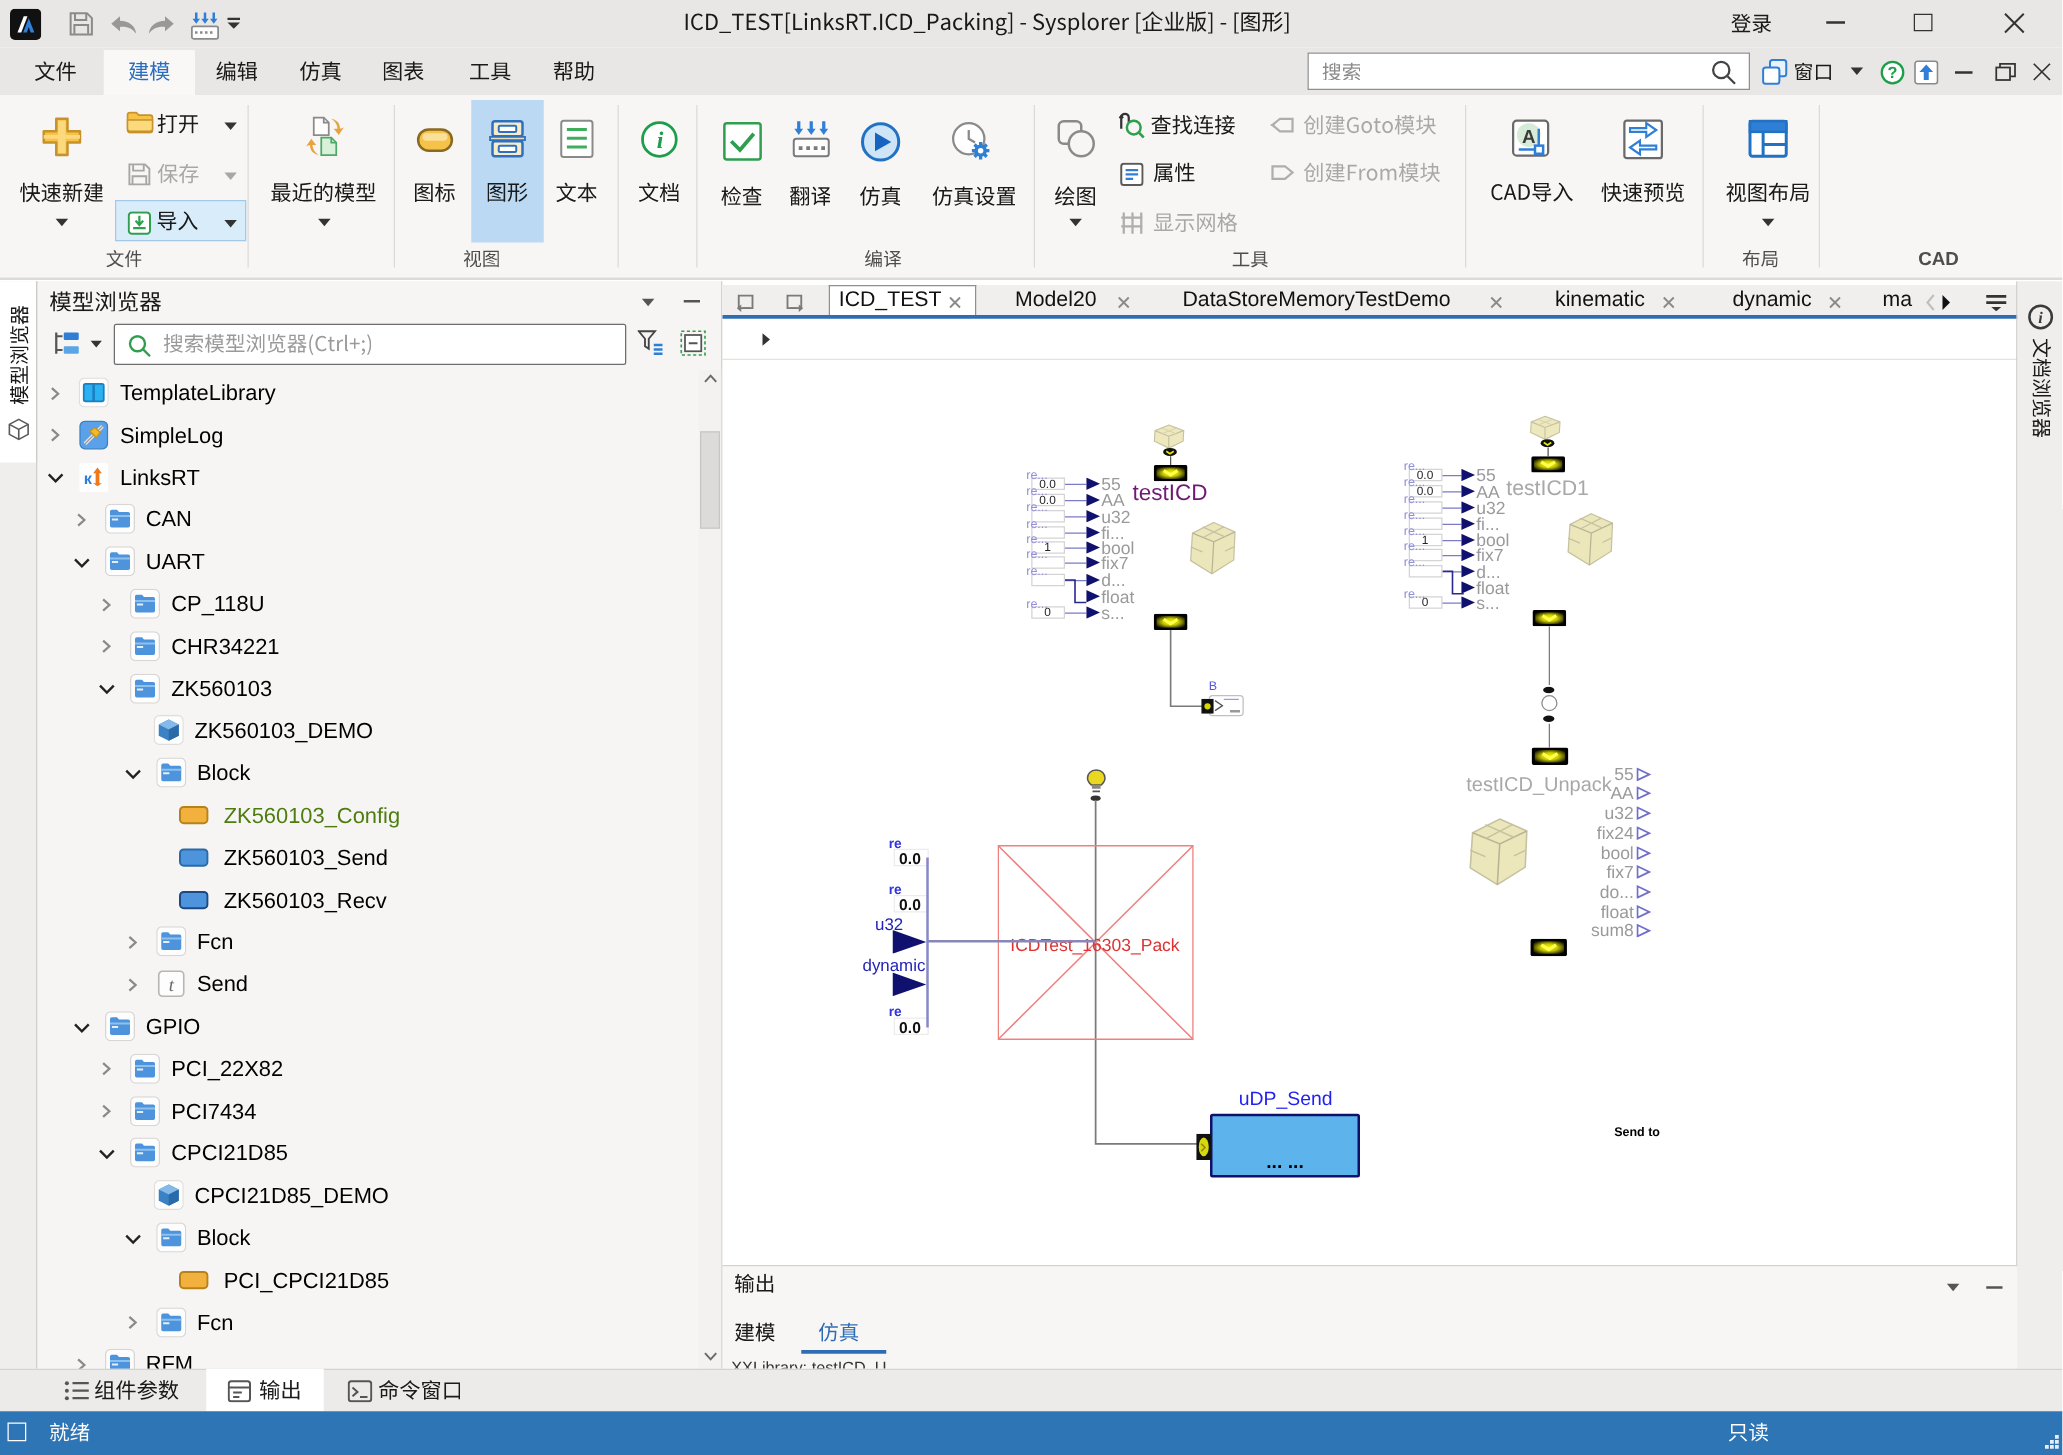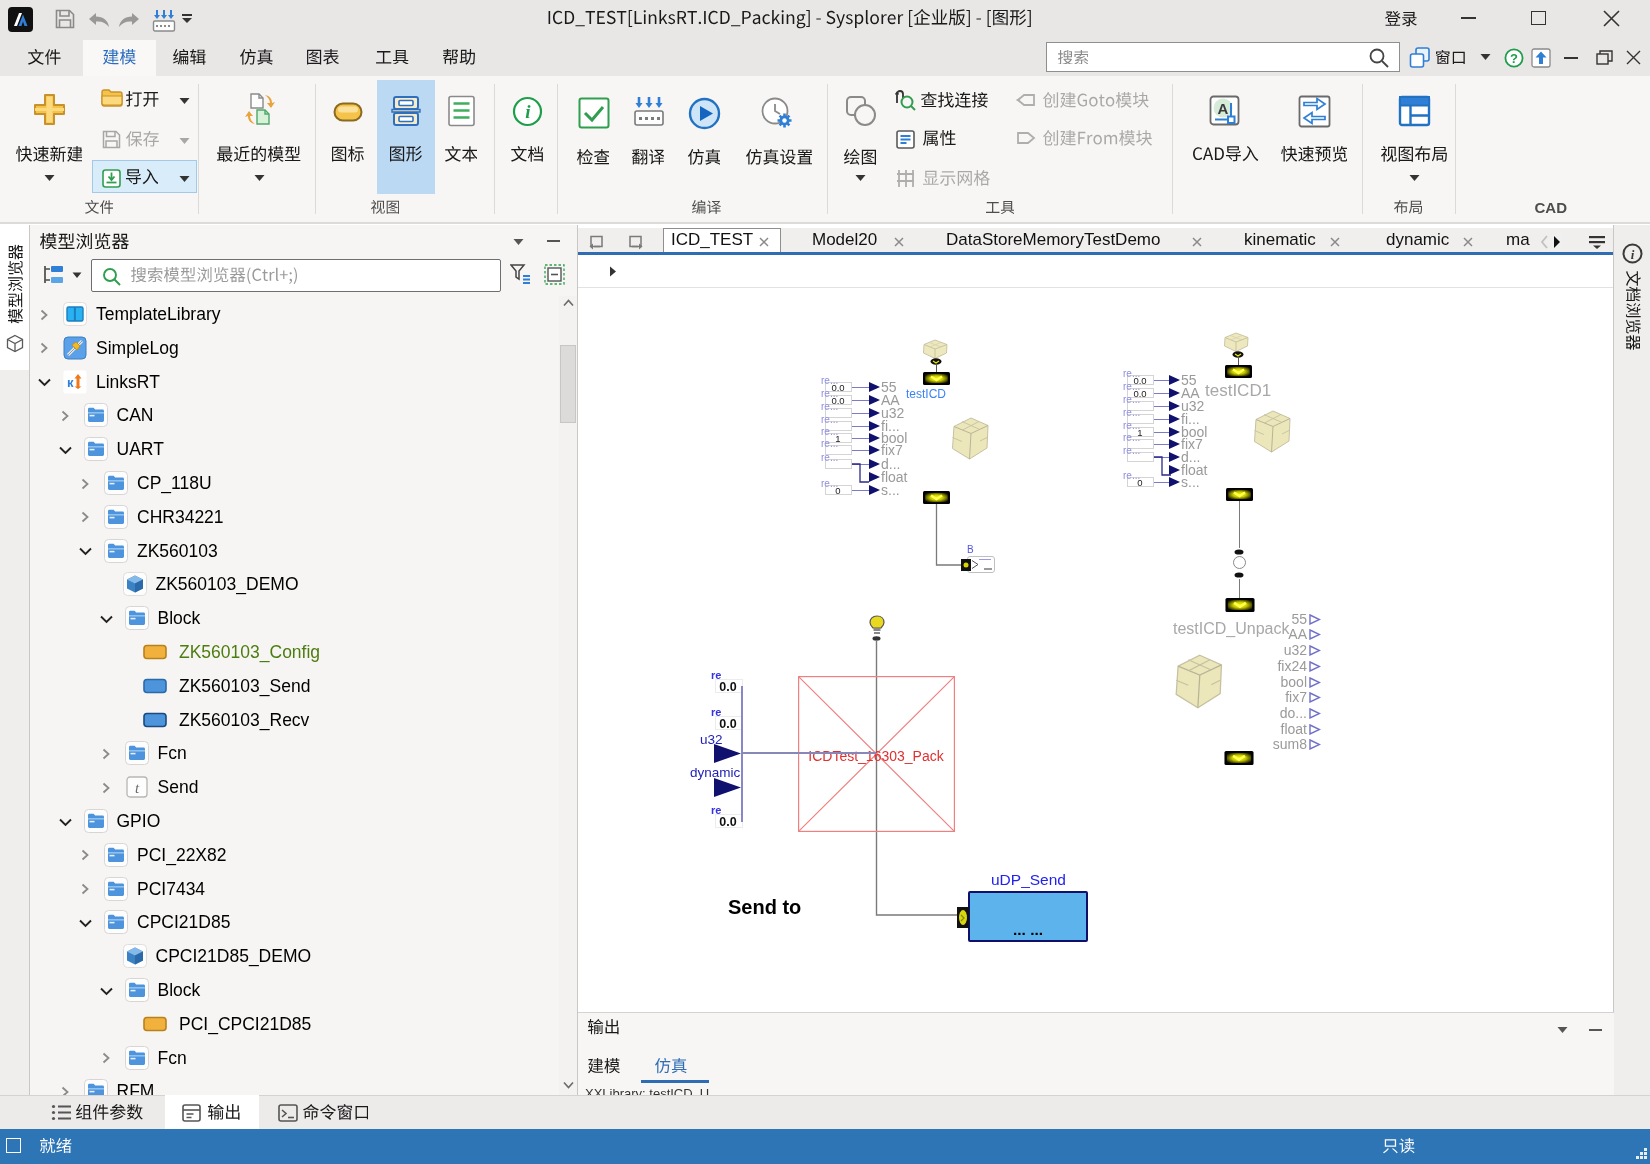--- a/index.html
+++ b/index.html
@@ -1077,21 +1077,21 @@
           <stop offset="1" stop-color="#0a0a00"></stop>
         </radialGradient>
       </defs>
       <rect x="0" y="0" width="27" height="13" rx="1.5" fill="#000"></rect>
       <rect x="2.2" y="1.8" width="22.6" height="9.4" fill="url(#barg)"></rect>
       <g fill="none" stroke="#ffff50" stroke-width="2.4">
         <path d="M8 4.5 L13.5 8 L19 4.5"></path>
       </g>
     </svg>
   </div>
-<div style="position:absolute;left:906px;top:382.0px;height:24px;line-height:24px;font-size:12px;color:#3b82f6;font-weight:400;white-space:nowrap">testICD</div>
+<div style="position:absolute;left:906px;top:382.0px;height:24px;line-height:24px;font-size:18px;color:#701a75;font-weight:400;white-space:nowrap">testICD</div>
 <div style="position:absolute;left:923.0px;top:491.0px;line-height:0">
     <svg width="27" height="13" viewBox="0 0 27 13">
       <defs>
         <radialGradient id="barg" cx="0.5" cy="0.5" r="0.62">
           <stop offset="0" stop-color="#f8f800"></stop>
           <stop offset="0.45" stop-color="#caca00"></stop>
           <stop offset="1" stop-color="#0a0a00"></stop>
         </radialGradient>
       </defs>
       <rect x="0" y="0" width="27" height="13" rx="1.5" fill="#000"></rect>
@@ -1502,21 +1502,21 @@
 <div style="position:absolute;left:690px;top:762.5px;height:19px;line-height:19px;font-size:13.5px;color:#2222b8;font-weight:400;white-space:nowrap">dynamic</div>
 <div style="position:absolute;left:714.0px;top:778.0px;line-height:0">
     <svg width="27" height="19" viewBox="0 0 27 19">
       <path d="M0 0 L27 9.5 L0 19 Z" fill="#10106e"></path>
     </svg>
   </div>
 <div style="position:absolute;left:741px;top:686px;width:2px;height:136px;background:#8888c8"></div>
 <div style="position:absolute;left:742px;top:752px;width:134px;height:2px;background:#8888b8"></div>
 <div style="position:absolute;left:991px;top:869.0px;height:22px;line-height:22px;font-size:15.5px;color:#2222f0;font-weight:400;white-space:nowrap">uDP_Send</div>
 <div style="position:absolute;left:968px;top:891px;width:120px;height:51px;background:#5db4ec;border:2px solid #10106a;border-radius:2px"></div>
-<div style="position:absolute;left:728px;top:896.0px;width:600px;height:22px;line-height:22px;font-size:20px;color:#000;font-weight:700;text-align:left;white-space:nowrap">Send to</div>
+<div style="position:absolute;left:728px;top:896.0px;width:600px;height:22px;line-height:22px;font-size:10px;color:#000;font-weight:700;text-align:right;white-space:nowrap">Send to</div>
 <div style="position:absolute;left:728px;top:919.0px;width:600px;height:22px;line-height:22px;font-size:15.5px;color:#000;font-weight:700;text-align:center;white-space:nowrap">... ...</div>
 <div style="position:absolute;left:957.0px;top:907.0px;line-height:0">
     <svg width="12" height="21" viewBox="0 0 12 21">
       <rect x="0" y="0" width="12" height="21" fill="#111"></rect>
       <ellipse cx="6" cy="10.5" rx="4" ry="7.5" fill="#d8d810"></ellipse>
       <path d="M4 8 L7 11 L4 14" stroke="#8a8a00" stroke-width="1.2" fill="none"></path>
     </svg>
   </div>
 <div style="position:absolute;left:578px;top:1012px;width:1036px;height:83px;background:#f7f6f5"></div>
 <div style="position:absolute;left:578px;top:1012px;width:1036px;height:1px;background:#d5d3d1"></div>

